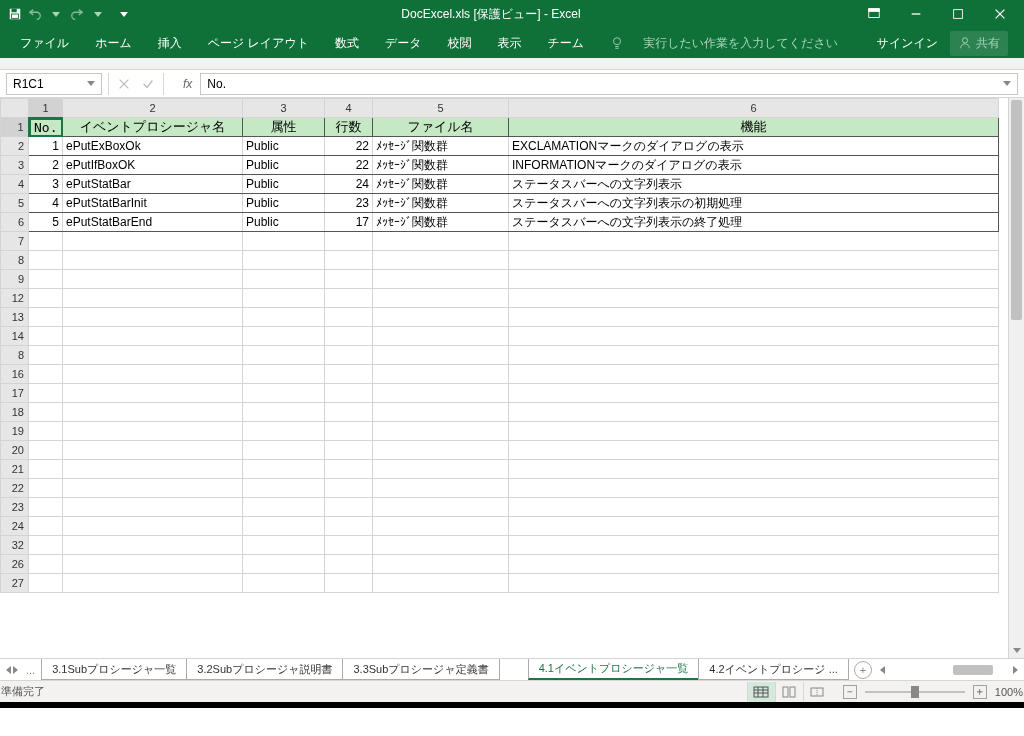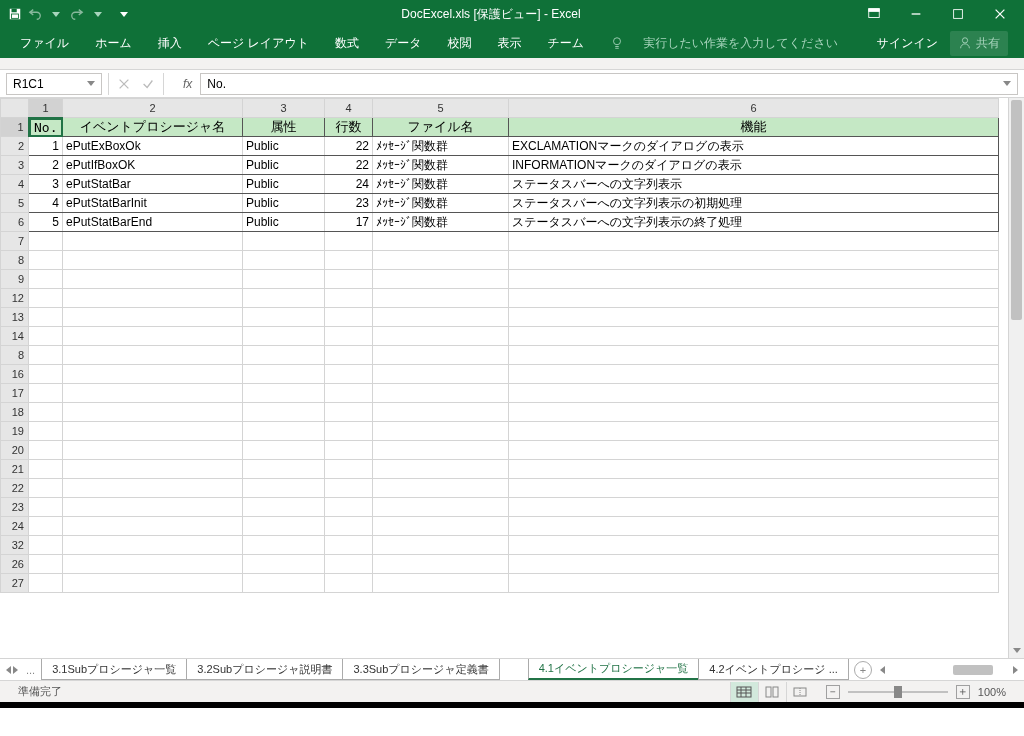--- a/index.html
+++ b/index.html
@@ -45,21 +45,21 @@
 .vscroll .thumb { position: absolute; left: 2px; right: 2px; top: 2px; height: 220px; background: #c1c1c1; border-radius: 2px; }
 .vscroll .arr { position: absolute; left: 0; right: 0; height: 16px; display:flex; align-items:center; justify-content:center; }
 .vscroll .arr.bot { bottom: 0; }
 .sheet-tabs { height: 22px; border-top: 1px solid #d4d4d4; display: flex; align-items: center; font-size: 11px; background: #fff; }
 .sheet-tabs .nav { display: flex; gap: 2px; padding: 0 6px; color: #888; align-items: center; }
 .sheet-tabs .tab { border: 1px solid #ababab; border-top: none; padding: 2px 10px; margin-right: -1px; background: #fff; color: #333; height: 21px; display: flex; align-items: center; }
 .sheet-tabs .tab.active { border-bottom: 2px solid #217346; color: #217346; background: #fff; margin-left: 29px; }
 .sheet-tabs .addtab { width: 18px; height: 18px; border: 1px solid #ababab; border-radius: 9px; display: flex; align-items: center; justify-content: center; margin-left: 6px; color: #888; }
 .sheet-tabs .hscroll { flex: 1; display: flex; align-items: center; padding-left: 8px; }
 .sheet-tabs .hthumb { width: 40px; height: 10px; background: #c1c1c1; border-radius: 2px; margin-left: auto; margin-right: 20px; }
-.statusbar { height: 22px; background: #f3f2f1; border-top: 1px solid #d6d6d6; display: flex; align-items: center; font-size: 11px; color: #555; padding: 0 18px; }
+.statusbar { height: 22px; background: #f3f2f1; border-top: 1px solid #d6d6d6; display: flex; align-items: center; font-size: 11px; color: #555; padding: 0 1px; }
 .statusbar .spacer { flex: 1; }
 .statusbar .views { display: flex; gap: 0; }
 .statusbar .view-btn { width: 28px; height: 20px; display: flex; align-items: center; justify-content: center; border-left: 1px solid #d6d6d6; }
 .statusbar .view-btn.active { background: #d2e9dc; }
 .zoom { display: flex; align-items: center; gap: 8px; padding-left: 12px; }
 .zoom .track { width: 100px; height: 2px; background: #c1c1c1; position: relative; }
 .zoom .track .marker { position: absolute; left: 50%; top: -4px; width: 2px; height: 10px; background: #888; }
 .zoom .track .thumb { position: absolute; left: 50%; top: -5px; width: 8px; height: 12px; background: #888; transform: translateX(-50%); }
 .zoom .zbtn { width: 14px; height: 14px; border: 1px solid #a0a0a0; display: flex; align-items: center; justify-content: center; font-size: 11px; line-height: 1; color: #555; }
 .bottom-shadow { height: 6px; background: #000; }

